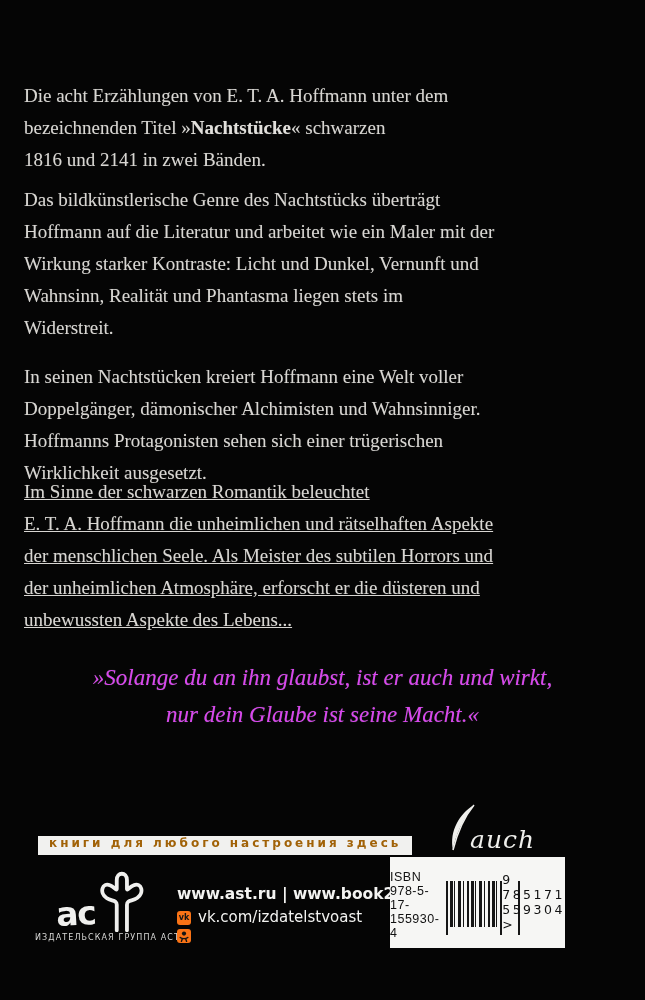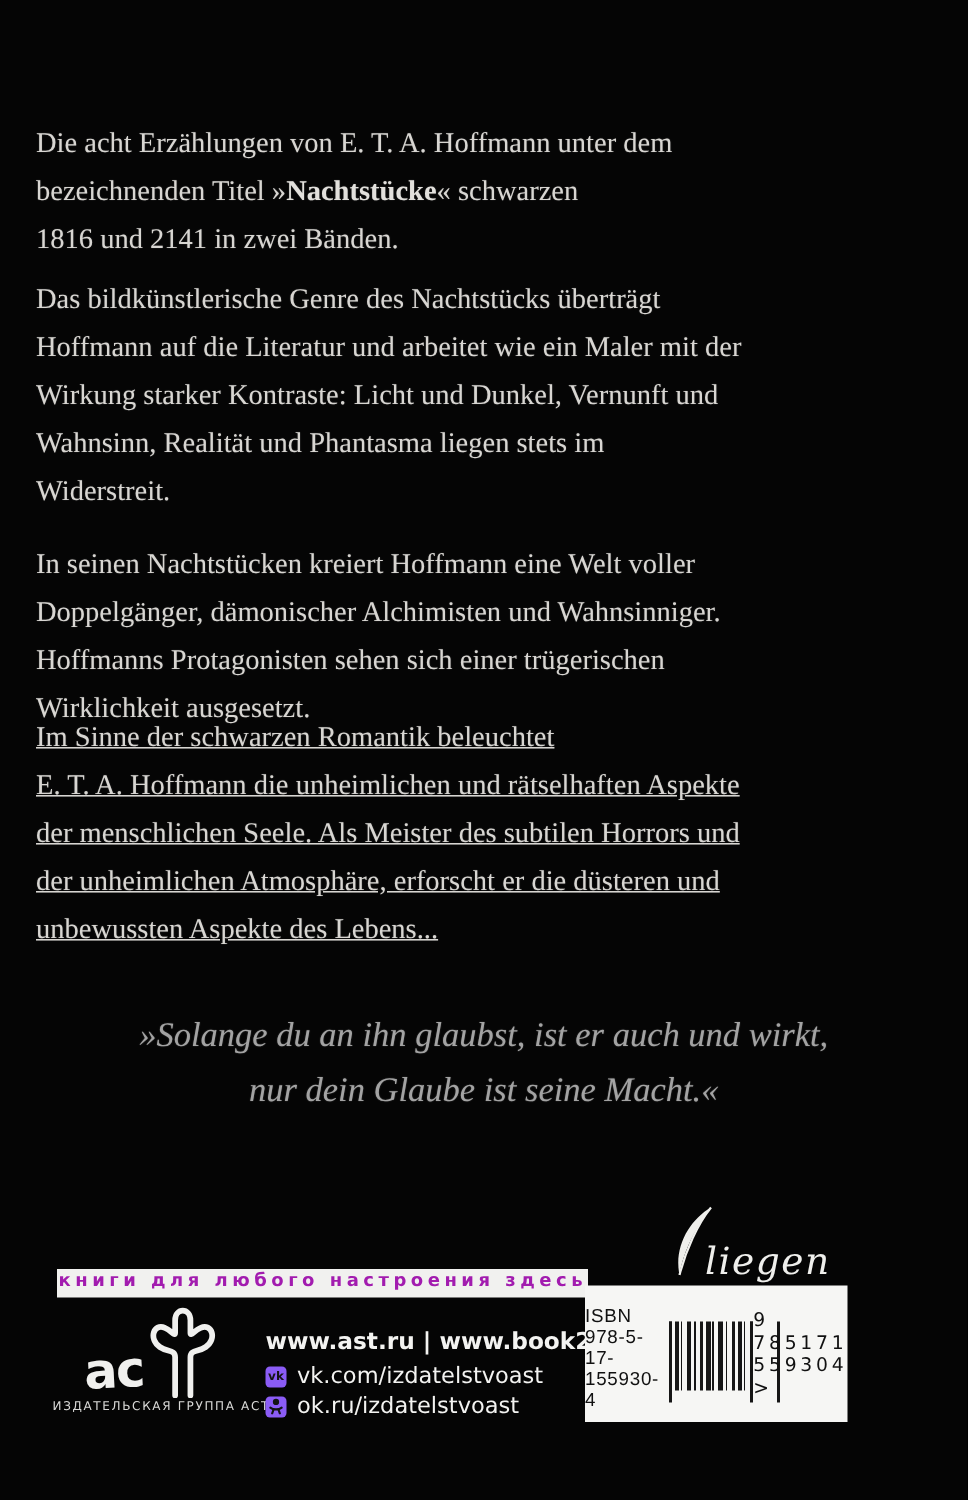--- a/index.html
+++ b/index.html
@@ -17,34 +17,34 @@
     font:19px/32px "Liberation Serif", serif;
     color:#d8d6d2;
     text-shadow:0 0 1px rgba(255,255,255,.25);
   }
   .pre{white-space:pre-line;}
   .para b{font-weight:bold;color:#e2e0dc;margin-top:37px;}
   #p1{top:80px;} #p2{top:184px;} #p3{top:361px;} #p4{top:476px;text-decoration:underline;}
   
   .quote{
     position:absolute;left:20px;right:20px;top:659px;
-    margin:12px;text-align:center;
+    margin:0;text-align:center;
     font:italic 23px/37px "Liberation Serif", serif;
-    color:#a3a3a3;
+    color:#d946ef;
     text-shadow:0 0 1px rgba(255,255,255,.3);
     white-space:pre-line;
   }
   
   .tagline{
     position:absolute;left:38px;top:836px;
     height:19px;line-height:19px;
-    padding:0 1px;
-    background:#f1f1ef;color:#a21caf;
+    padding:0 11px;
+    background:#f1f1ef;color:#a16207;
     font:bold 12px "DejaVu Sans", sans-serif;
-    letter-spacing:3px;white-space:nowrap;margin-top:10px;
+    letter-spacing:3px;white-space:nowrap;
   }
   .lingua{
     position:absolute;left:447px;top:804px;
     display:flex;align-items:flex-end;color:#efefec;
   }
   .lingua-text{
     font:italic 25px/25px "DejaVu Serif", serif;
     margin-left:-7px;margin-bottom:4px;
     letter-spacing:1px;
   }
@@ -68,21 +68,21 @@
     position:absolute;left:177px;top:886px;
     display:flex;flex-direction:column;gap:3px;
     color:#f3f3f1;
     font:15px "DejaVu Sans", sans-serif;
   }
   .links-row{display:flex;align-items:center;gap:7px;line-height:17px;}
   .links-row.sites{font-weight:bold;font-size:15.5px;margin-bottom:3px;}
   .links b{font-weight:normal;}
   .badge{
     width:14px;height:14px;border-radius:3px;
-    background:#8b5cf6;color:#141414;
+    background:#f97316;color:#141414;
     display:flex;align-items:center;justify-content:center;
     flex:0 0 auto;
     font:bold 8px "DejaVu Sans", sans-serif;
   }
   .barcode-box{
     position:absolute;left:390px;top:857px;
     width:175px;height:91px;
     background:#f6f6f4;
     display:flex;flex-direction:row;align-items:center;
     color:#111;
@@ -141,21 +141,21 @@
 
     <div class="tagline">книги для любого настроения здесь</div>
 
     <div class="lingua">
       <span>
         <svg width="30" height="48" viewBox="0 0 30 48">
           <path d="M27 1 C13 9 2 27 6 46 C8 32 17 13 27 1 Z" fill="#efefec"></path>
           <path d="M6 46 C10 30 18 12 27 1" stroke="#efefec" stroke-width="1.5" fill="none"></path>
         </svg>
       </span>
-      <span class="lingua-text">liegen</span>
+      <span class="lingua-text">auch</span>
     </div>
 
     <div class="ast-logo">
       <span class="ast-ac">ас</span>
       <span class="ast-figure">
         <svg width="54" height="68" viewBox="0 0 60 80">
           <path d="M25 78 L25 48 C25 42 19 44 13 40 C4 34 8 21 17 25 C22 27 25 32 25 29 L25 19 C25 9 37 9 37 19 L37 29 C37 32 40 27 45 25 C54 21 58 34 49 40 C43 44 37 42 37 48 L37 78" fill="none" stroke="#f0f0ee" stroke-width="4.5" stroke-linecap="round" stroke-linejoin="round"></path>
         </svg>
       </span>
     </div>
@@ -167,21 +167,20 @@
         <span class="badge">vk</span>
         <span><span>vk.com/</span><b>izdatelstvoast</b></span>
       </div>
       <div class="links-row">
         <span class="badge">
           <svg width="10" height="11" viewBox="0 0 10 11">
             <circle cx="5" cy="2.6" r="2.1" fill="#141414"></circle>
             <path d="M1.2 6.4 C3 8 7 8 8.8 6.4 M3.4 7.6 L2.4 10.4 M6.6 7.6 L7.6 10.4" stroke="#141414" stroke-width="1.4" fill="none" stroke-linecap="round"></path>
           </svg>
         </span>
-        <span><span>ok.ru/</span><b>izdatelstvoast</b></span>
       </div>
     </div>
 
     <div class="barcode-box">
       <div class="isbn">ISBN 978-5-17-155930-4</div>
       <div class="bars">
         <span class="guard g-left"></span>
         <span class="guard g-mid"></span>
         <span class="guard g-right"></span>
       </div>

